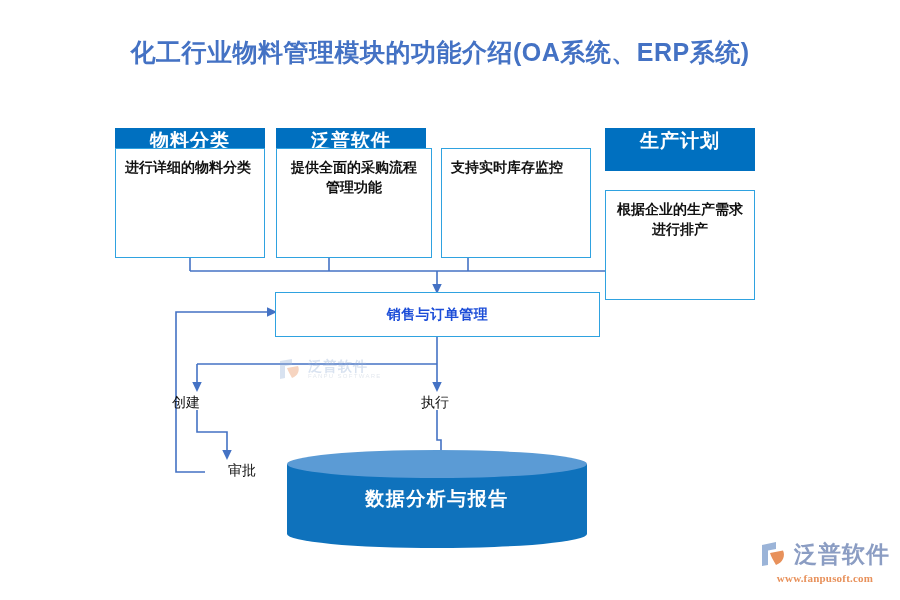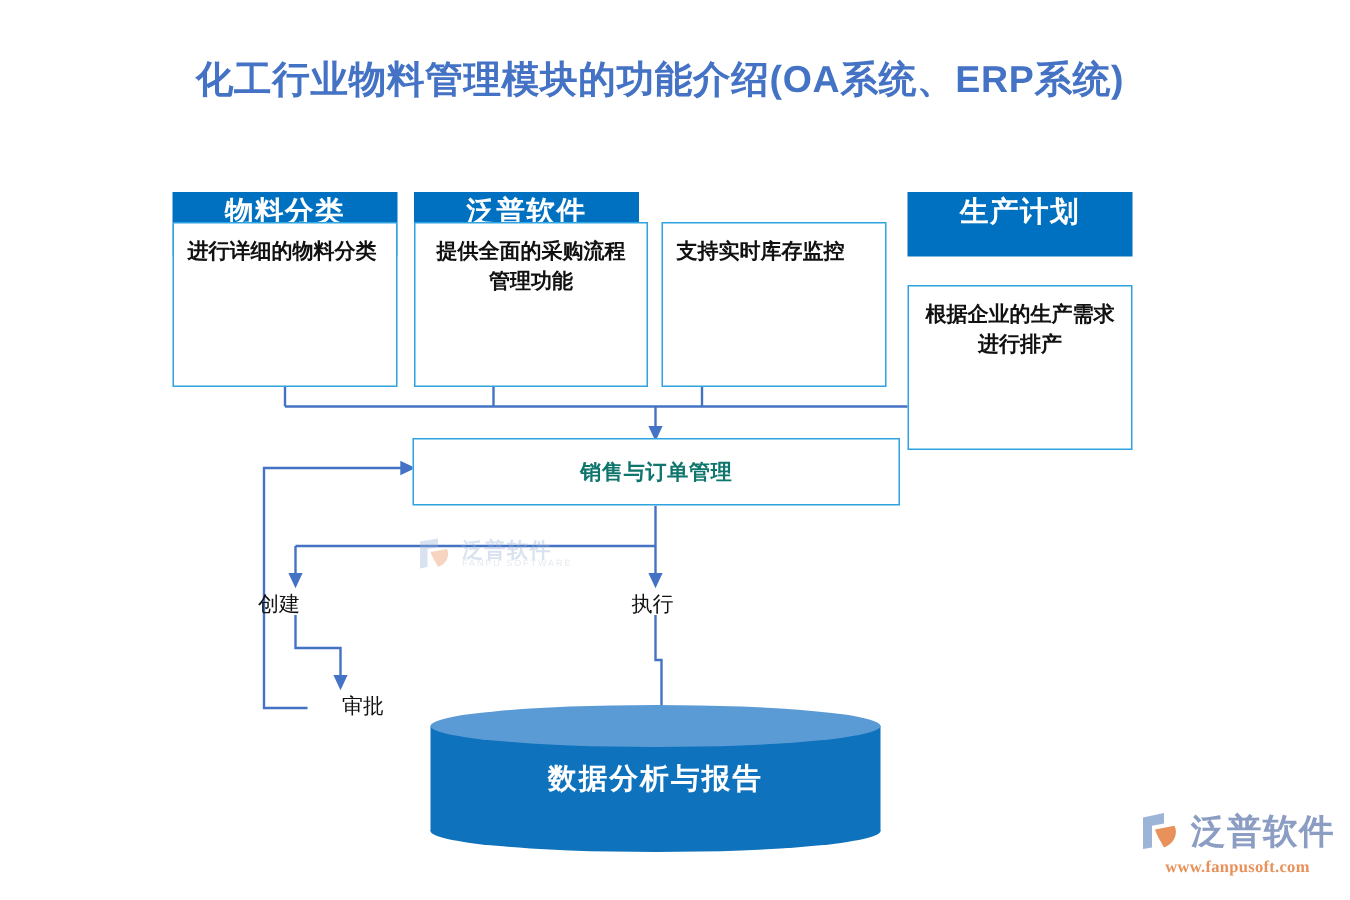--- a/index.html
+++ b/index.html
@@ -29,31 +29,31 @@
     font-size:14px;font-weight:bold;color:#111111;line-height:20px;
     text-align:center;
   }
   .card.left-al{text-align:left;}
 
   
   #salesbox{
     position:absolute;left:275px;top:292px;width:325px;height:45px;
     border:1px solid #2FA2E0;box-sizing:border-box;background:#fff;
     display:flex;align-items:center;justify-content:center;
-    font-size:14px;font-weight:bold;color:#0f766e;letter-spacing:.5px;
+    font-size:14px;font-weight:bold;color:#1d4ed8;letter-spacing:.5px;
   }
 
   
   .steplbl{
     position:absolute;font-size:14px;font-weight:normal;color:#111;
     white-space:nowrap;
   }
 
   
-  #cyl{position:absolute;left:287px;top:470px;width:300px;height:98px;}
+  #cyl{position:absolute;left:287px;top:450px;width:300px;height:98px;}
   #cyl .body{
     position:absolute;left:0;top:14px;width:300px;height:70px;
     background:#0F72BC;
   }
   #cyl .top{
     position:absolute;left:0;top:0;width:300px;height:28px;
     background:#5B9BD5;border-radius:50%;
   }
   #cyl .bot{
     position:absolute;left:0;top:70px;width:300px;height:28px;

